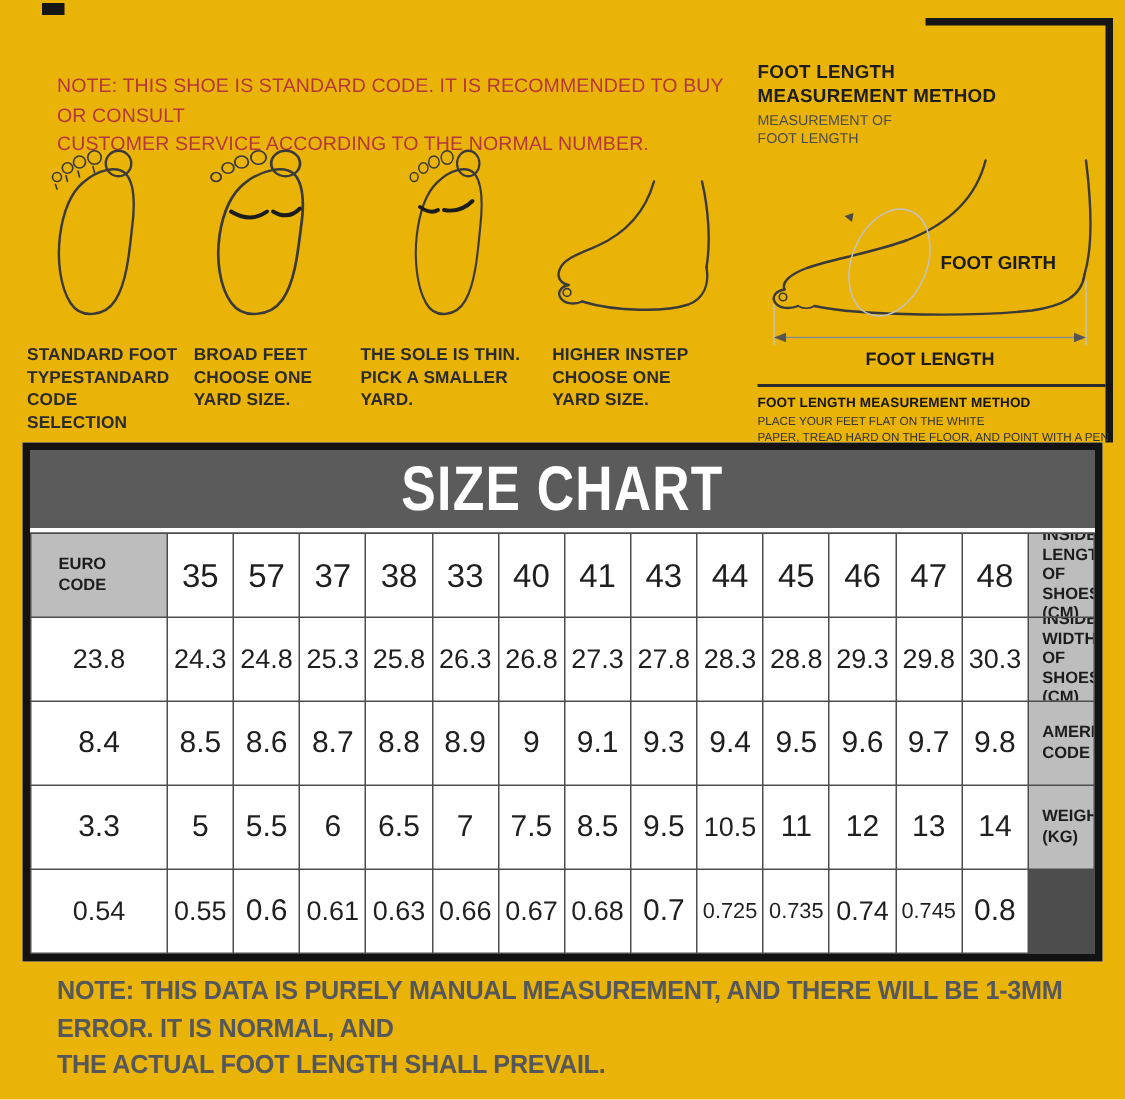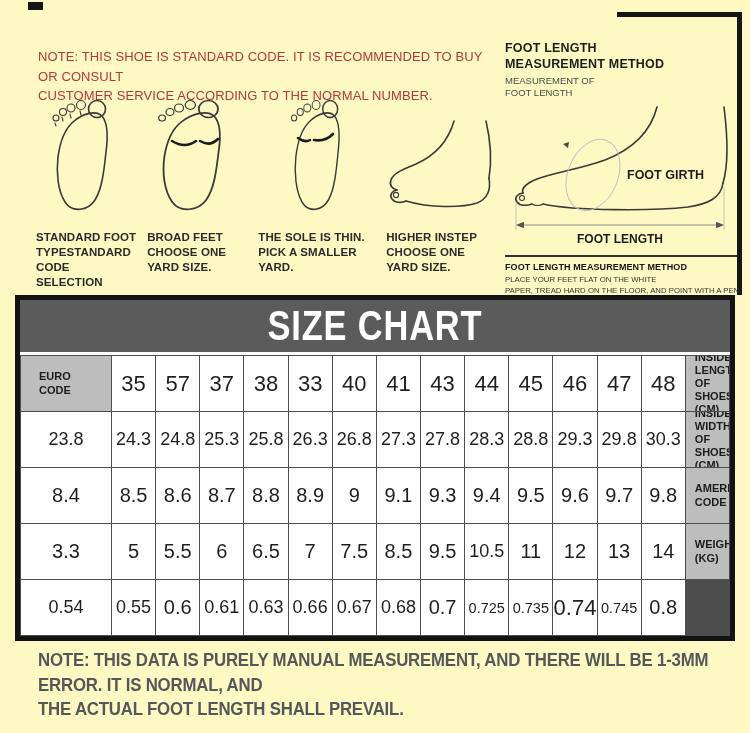--- a/index.html
+++ b/index.html
@@ -1,31 +1,31 @@
 <!DOCTYPE html>
 <html><head>
 <meta charset="utf-8">
 <style>
   * { margin:0; padding:0; box-sizing:border-box; }
   html,body { width:750px; height:733px; background:#ffffff; overflow:hidden;
     font-family:"Liberation Sans", sans-serif; }
   .abs { position:absolute; }
-  #stage { position:relative; width:750px; height:733px; background:#fef9c3; }
+  #stage { position:relative; width:750px; height:733px; background:#eab308; }
 
   
   .frame-dash-tl { left:28px; top:2px; width:15px; height:8px; background:#161616; }
   .frame-top-right { left:617px; top:12px; width:125px; height:5px; background:#161616; }
   .frame-right { left:737px; top:12px; width:5px; height:283px; background:#161616; }
 
   
   .top-note { left:38px; top:47px; width:450px; color:#b4373c; font-size:13px;
     line-height:1.5; white-space:pre-line; letter-spacing:.1px; }
 
   
-  .feet-row { left:26px; top:86px; width:478px; display:flex; }
+  .feet-row { left:8px; top:86px; width:478px; display:flex; }
   .foot-col { width:113px; display:flex; flex-direction:column; }
   .foot-col.wide { width:130px; }
   .foot-icon-box { height:132px; display:flex; align-items:flex-end; justify-content:center; }
   .foot-caption { margin-top:12px; padding-left:10px; font-size:11.5px; font-weight:bold;
     color:#2b2b2b; line-height:1.3; white-space:pre-line; letter-spacing:.1px; }
   svg .ln { fill:none; stroke:#3a3a3a; stroke-width:1.6; stroke-linecap:round; }
   svg .ln-thin { fill:none; stroke:#3a3a3a; stroke-width:1.1; stroke-linecap:round; }
   svg .mark { fill:none; stroke:#1c1c1c; stroke-width:2.6; stroke-linecap:round; }
   svg .lt { fill:none; stroke:#c2c2c2; stroke-width:1; }
 
@@ -257,21 +257,21 @@
         <div class="cell val" style="font-size: 18px;">0.55</div>
         <div class="cell val" style="font-size: 20px;">0.6</div>
         <div class="cell val" style="font-size: 18px;">0.61</div>
         <div class="cell val" style="font-size: 18px;">0.63</div>
         <div class="cell val" style="font-size: 18px;">0.66</div>
         <div class="cell val" style="font-size: 18px;">0.67</div>
         <div class="cell val" style="font-size: 18px;">0.68</div>
         <div class="cell val" style="font-size: 20px;">0.7</div>
         <div class="cell val" style="font-size: 14.5px;">0.725</div>
         <div class="cell val" style="font-size: 14.5px;">0.735</div>
-        <div class="cell val" style="font-size: 22px;">0.74</div>
+        <div class="cell val" style="font-size: 18px;">0.74</div>
         <div class="cell val" style="font-size: 14.5px;">0.745</div>
         <div class="cell val" style="font-size: 20px;">0.8</div>
       </div>
   </div>
 
   <div class="abs bottom-note">NOTE: THIS DATA IS PURELY MANUAL MEASUREMENT, AND THERE WILL BE 1-3MM ERROR. IT IS NORMAL, AND
 THE ACTUAL FOOT LENGTH SHALL PREVAIL.</div>
 </div>
 
 </body></html>

